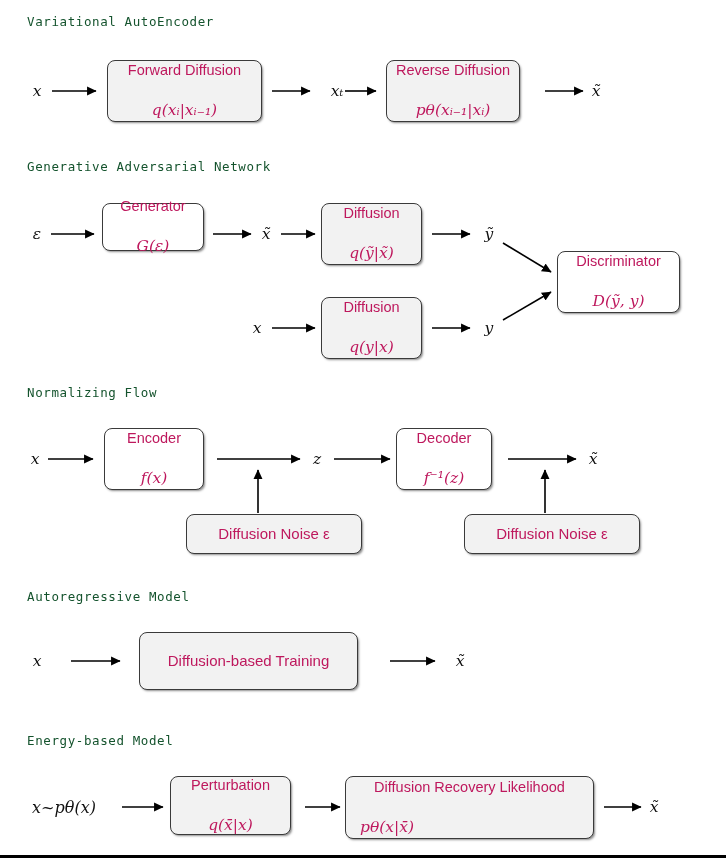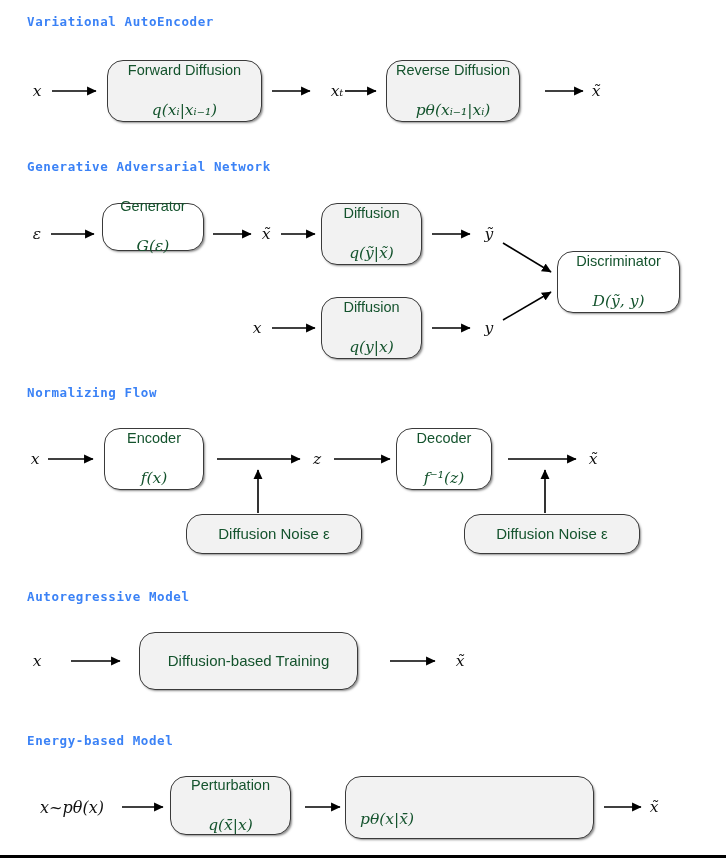--- a/index.html
+++ b/index.html
@@ -7,38 +7,38 @@
     width:726px;height:858px;position:relative;overflow:hidden;
     font-family:"Liberation Sans", sans-serif;
     border-bottom:3px solid #000;
     box-sizing:border-box;
   }
   #canvas{position:absolute;inset:0;width:726px;height:858px;}
 
   .heading{
     position:absolute;
     font-family:"DejaVu Sans Mono","Liberation Mono",monospace;
-    font-weight:bold;
+    font-weight:normal;
     font-size:12.5px;
     letter-spacing:0.6px;
-    color:#3b82f6;
+    color:#14532d;
     white-space:nowrap;
   }
 
   
   .box{
     position:absolute;
     border:1.2px solid #3a3a3a;
-    border-radius:16px;
+    border-radius:8px;
     box-sizing:border-box;
     display:flex;
     flex-direction:column;
     align-items:center;
     justify-content:center;
-    color:#14532d;
+    color:#be185d;
     box-shadow:1.5px 2px 2.2px -1px rgba(0,0,0,0.45);
   }
   .box.gray{background:#f2f2f2;}
   .box.white{background:#ffffff;}
   .box .title{
     font-family:"Liberation Sans",sans-serif;
     font-size:14.5px;
     line-height:1.05;
     white-space:nowrap;
   }
@@ -58,21 +58,21 @@
   
   .mathlabel{
     position:absolute;
     font-family:"DejaVu Serif","Liberation Serif",serif;
     font-style:italic;
     font-size:15.5px;
     color:#111;
     white-space:nowrap;
     transform:translate(-50%,-50%);
   }
-  .mathlabel.big{font-size:16px;margin-left:8px;}
+  .mathlabel.big{font-size:16px;}
 </style>
 </head>
 <body>
 
 <svg id="canvas" viewBox="0 0 726 858" xmlns="http://www.w3.org/2000/svg">
   <defs>
     <marker id="ah" markerWidth="7" markerHeight="7" refX="5.6" refY="3" orient="auto" markerUnits="strokeWidth">
       <path d="M0,0.2 L6,3 L0,5.8 z" fill="#000"></path>
     </marker>
   </defs>
@@ -198,16 +198,17 @@
 <div class="heading" style="left:27px; top:733px;">Energy-based Model</div>
 
 <div class="mathlabel big" style="left:64px; top:807px;">x~pθ(x)</div>
 
 <div class="box gray" style="left:170px; top:776px; width:121px; height:59px;">
   <div class="title">Perturbation</div>
   <div class="formula">q(x̄|x)</div>
 </div>
 
 <div class="box gray leftform" style="left:345px; top:776px; width:249px; height:63px;">
+  <div class="title">Diffusion Recovery Likelihood</div>
   <div class="formula">pθ(x|x̄)</div>
 </div>
 
 <div class="mathlabel" style="left:654px; top:807px;">x̃</div>
 
 </body></html>

